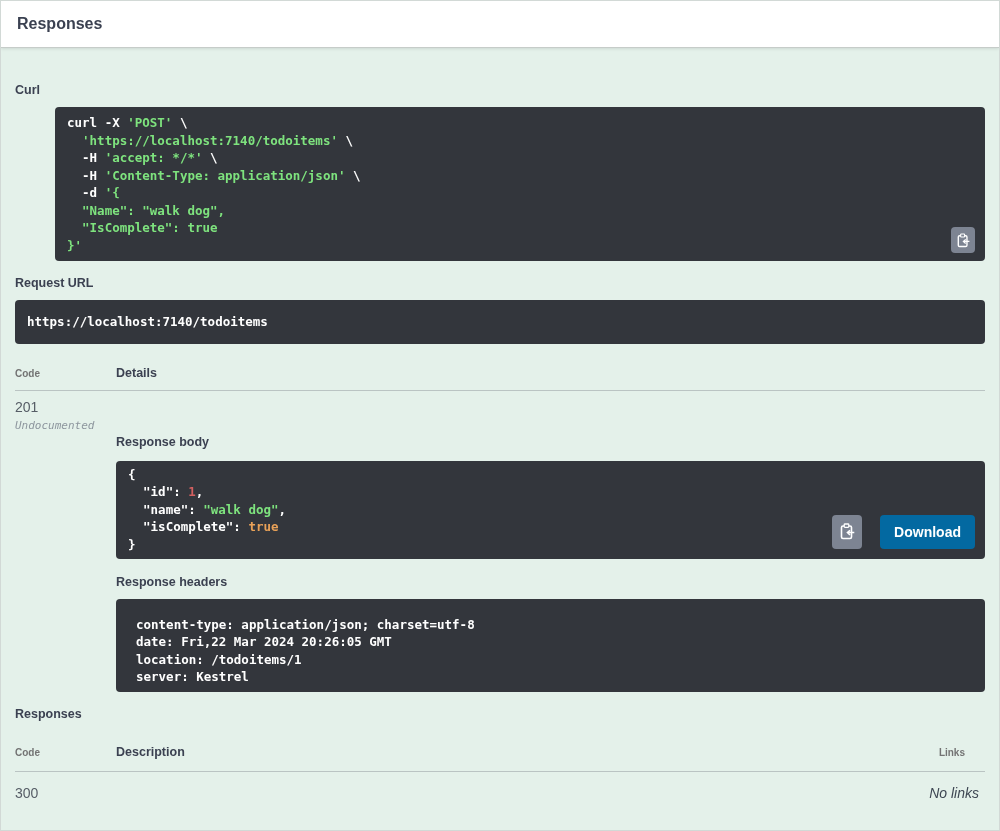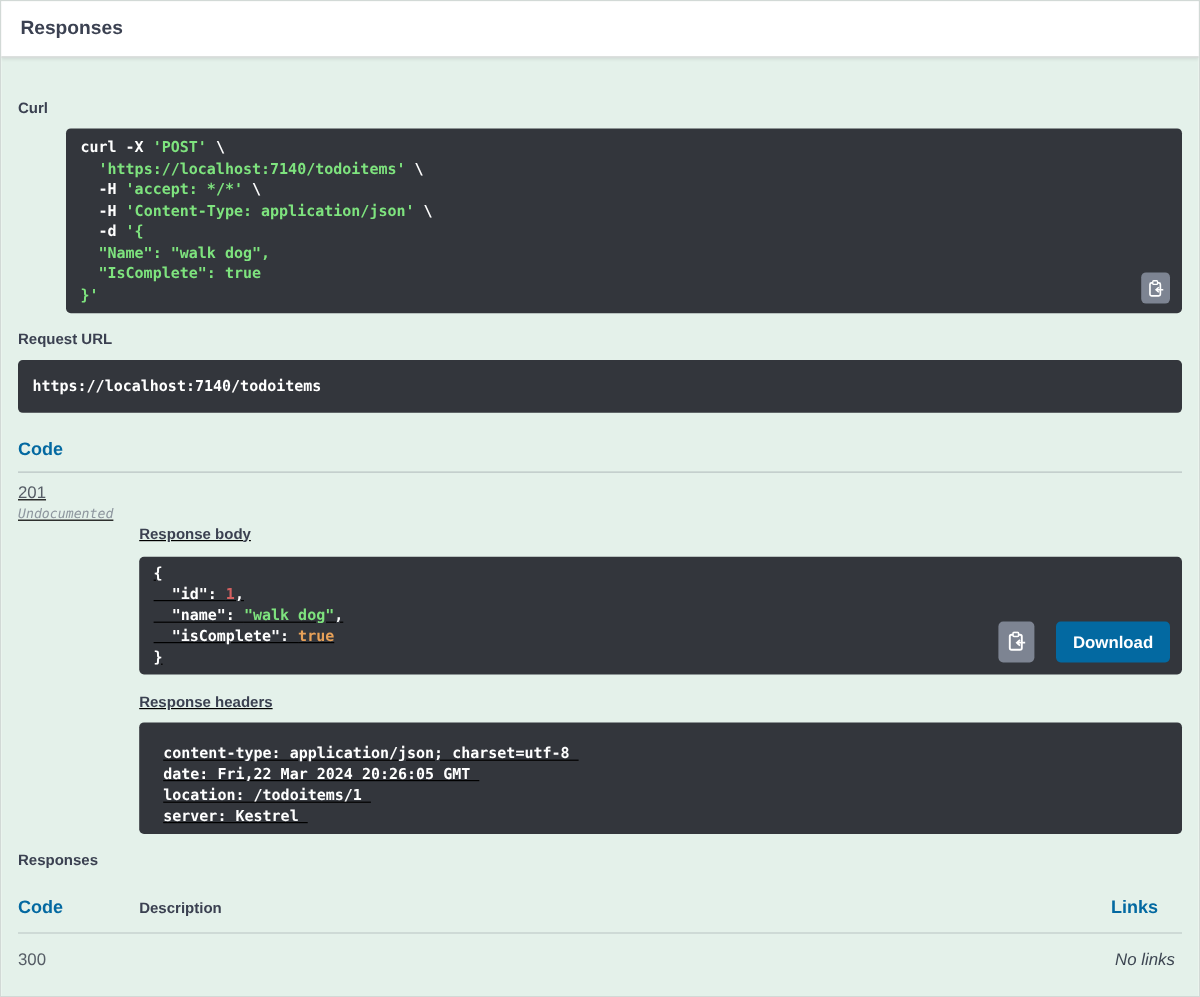--- a/index.html
+++ b/index.html
@@ -79,27 +79,27 @@
     border: none; border-radius: 4px; cursor: pointer;
   }
 
   
   .table-head {
     display: flex; align-items: baseline;
     padding-bottom: 10px;
     border-bottom: 1px solid rgba(59,65,81,.25);
   }
   .live-head { margin-top: 22px; }
-  .th { font-size: 15px; font-weight: bold; color: #0369a1; }
+  .th { font-size: 10px; font-weight: bold; color: #737373; }
   .col-code    { width: 101px; flex: none; }
   .col-details { flex: 1; min-width: 0; }
   .col-links   { width: 130px; flex: none; text-align: right; }
   .th-links    { padding-right: 20px; }
 
-  .live-row { display: flex; text-decoration: underline; }
+  .live-row { display: flex; }
   .status-code { font-size: 14px; color: #565d66; margin-top: 8px; }
   .undocumented {
     font-family: "DejaVu Sans Mono", "Liberation Mono", monospace;
     font-style: italic; font-size: 11px; color: #8d969e;
     margin-top: 4px;
   }
   .rb-label { margin-top: 44px; margin-bottom: 12px; }
   .rh-label { margin-top: 16px; margin-bottom: 10px; }
 
   .responses-label { margin-top: 15px; margin-bottom: 0; }
@@ -148,20 +148,21 @@
     </div>
 
     <div class="block-label" style="margin-top:15px">Request URL</div>
     <div class="code-block url-block">
       <div class="code-line tok-w">https://localhost:7140/todoitems</div>
     </div>
 
 
     <div class="table-head live-head">
       <div class="col-code th">Code</div>
+      <div class="col-details" style="font-size:12.5px;font-weight:bold;color:#3b4151">Details</div>
     </div>
 
     <div class="live-row">
       <div class="col-code">
         <div class="status-code">201</div>
         <div class="undocumented">Undocumented</div>
       </div>
       <div class="col-details">
 
         <div class="block-label rb-label">Response body</div>

